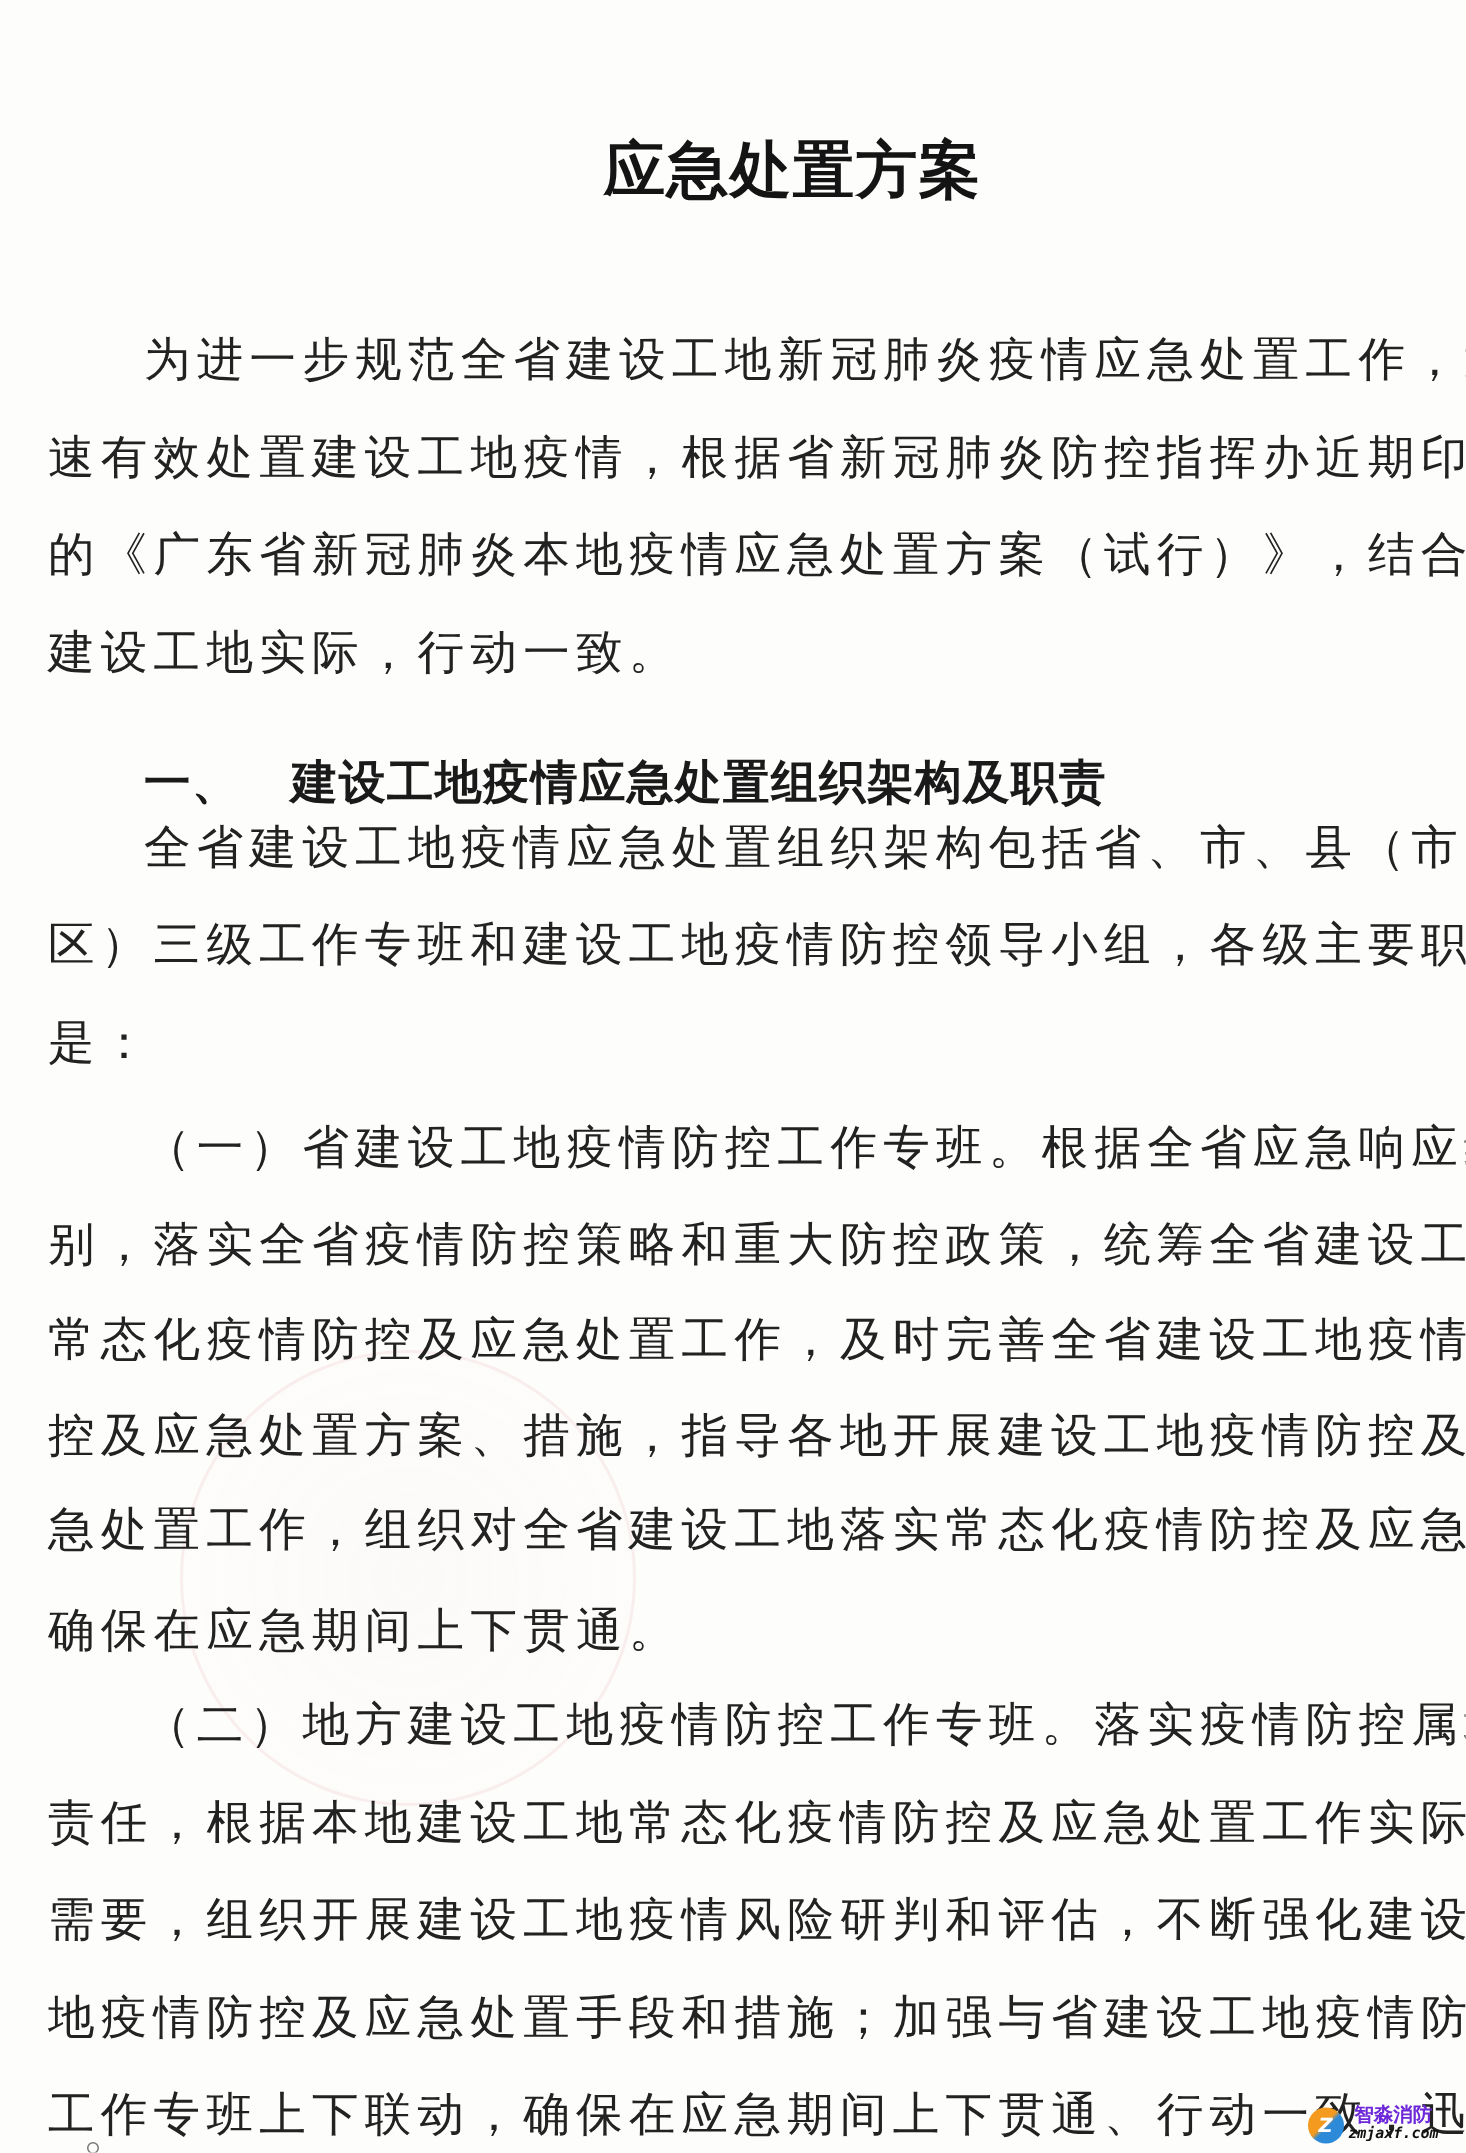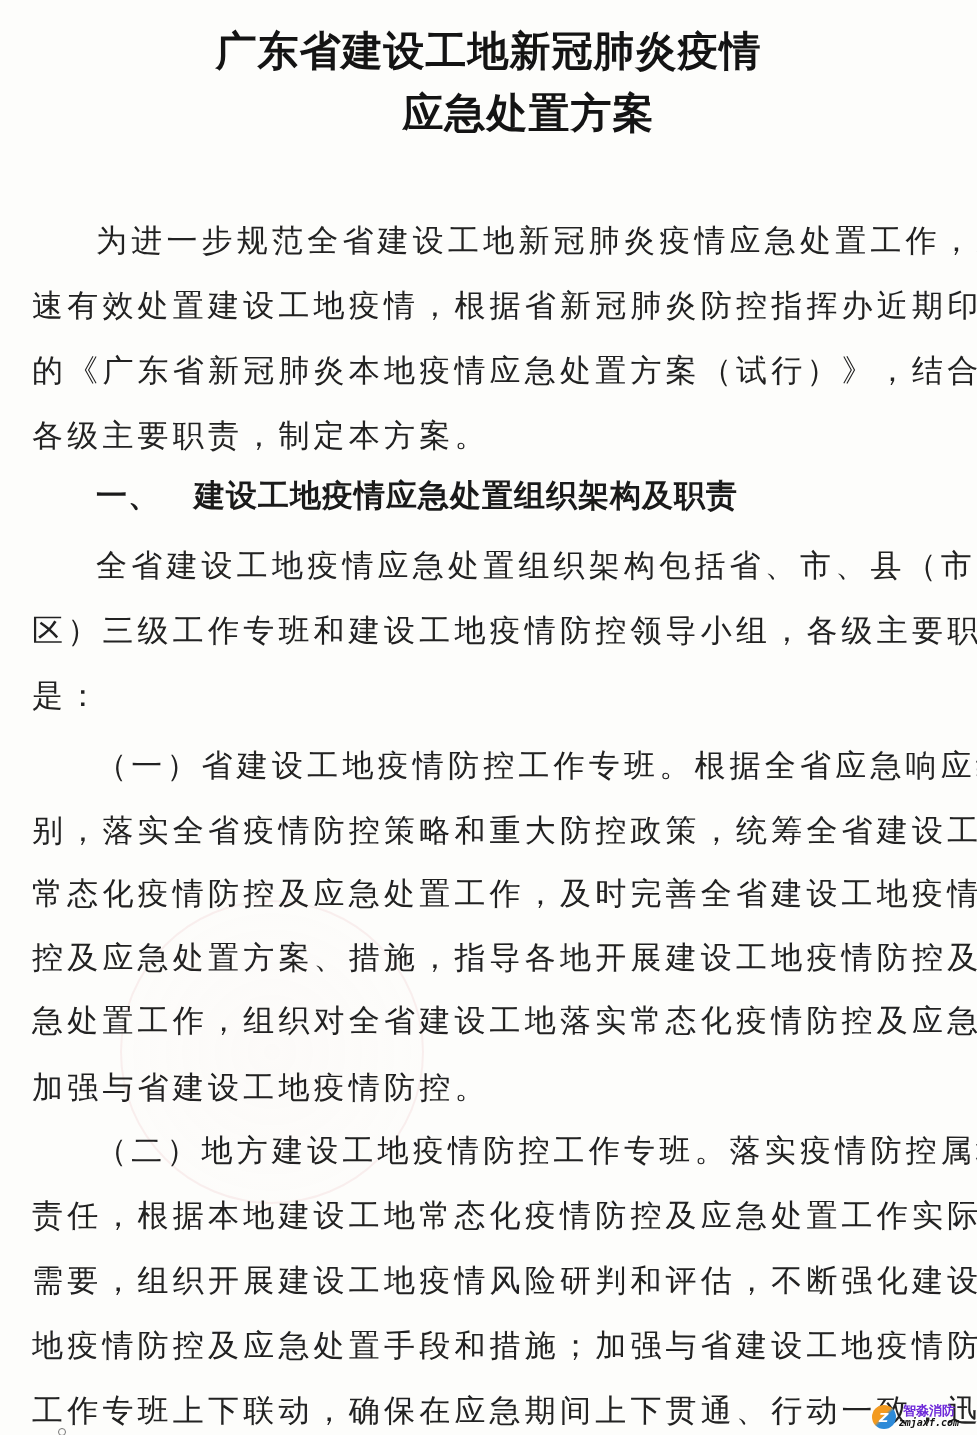--- a/index.html
+++ b/index.html
@@ -53,42 +53,41 @@
     border: 1px solid #777;
   }
 </style>
 </head>
 <body>
 
 <div class="page">
 
   <div class="stamp"></div>
 
-  <div class="title l1">广东省建设工地新冠肺炎疫情</div>
   <div class="title l2">应急处置方案</div>
 
   <div class="line indent" style="top:220px">为进一步规范全省建设工地新冠肺炎疫情应急处置工作，迅</div>
   <div class="line" style="top:285px">速有效处置建设工地疫情，根据省新冠肺炎防控指挥办近期印发</div>
   <div class="line" style="top:350px">的《广东省新冠肺炎本地疫情应急处置方案（试行）》，结合全省</div>
-  <div class="line" style="top:415px">各级主要职责，制定本方案。</div>
+  <div class="line" style="top:415px">建设工地实际，行动一致。</div>
 
-  <div class="heading" style="top:475px">
+  <div class="heading" style="top:502px">
     <span class="num">一、</span><span>建设工地疫情应急处置组织架构及职责</span>
   </div>
 
   <div class="line indent" style="top:545px">全省建设工地疫情应急处置组织架构包括省、市、县（市、</div>
   <div class="line" style="top:610px">区）三级工作专班和建设工地疫情防控领导小组，各级主要职责</div>
   <div class="line" style="top:675px">是：</div>
 
   <div class="line indent" style="top:745px">（一）省建设工地疫情防控工作专班。根据全省应急响应级</div>
   <div class="line" style="top:810px">别，落实全省疫情防控策略和重大防控政策，统筹全省建设工地</div>
   <div class="line" style="top:873px">常态化疫情防控及应急处置工作，及时完善全省建设工地疫情防</div>
   <div class="line" style="top:937px">控及应急处置方案、措施，指导各地开展建设工地疫情防控及应</div>
   <div class="line" style="top:1000px">急处置工作，组织对全省建设工地落实常态化疫情防控及应急处</div>
-  <div class="line" style="top:1067px">加强与省建设工地疫情防控。</div>
+  <div class="line" style="top:1067px">确保在应急期间上下贯通。</div>
 
   <div class="line indent" style="top:1130px">（二）地方建设工地疫情防控工作专班。落实疫情防控属地</div>
   <div class="line" style="top:1195px">责任，根据本地建设工地常态化疫情防控及应急处置工作实际和</div>
   <div class="line" style="top:1260px">需要，组织开展建设工地疫情风险研判和评估，不断强化建设工</div>
   <div class="line" style="top:1325px">地疫情防控及应急处置手段和措施；加强与省建设工地疫情防控</div>
   <div class="line" style="top:1390px">工作专班上下联动，确保在应急期间上下贯通、行动一致，迅速、</div>
 
   <div class="bottom-mark"></div>
 
   <div class="watermark">

